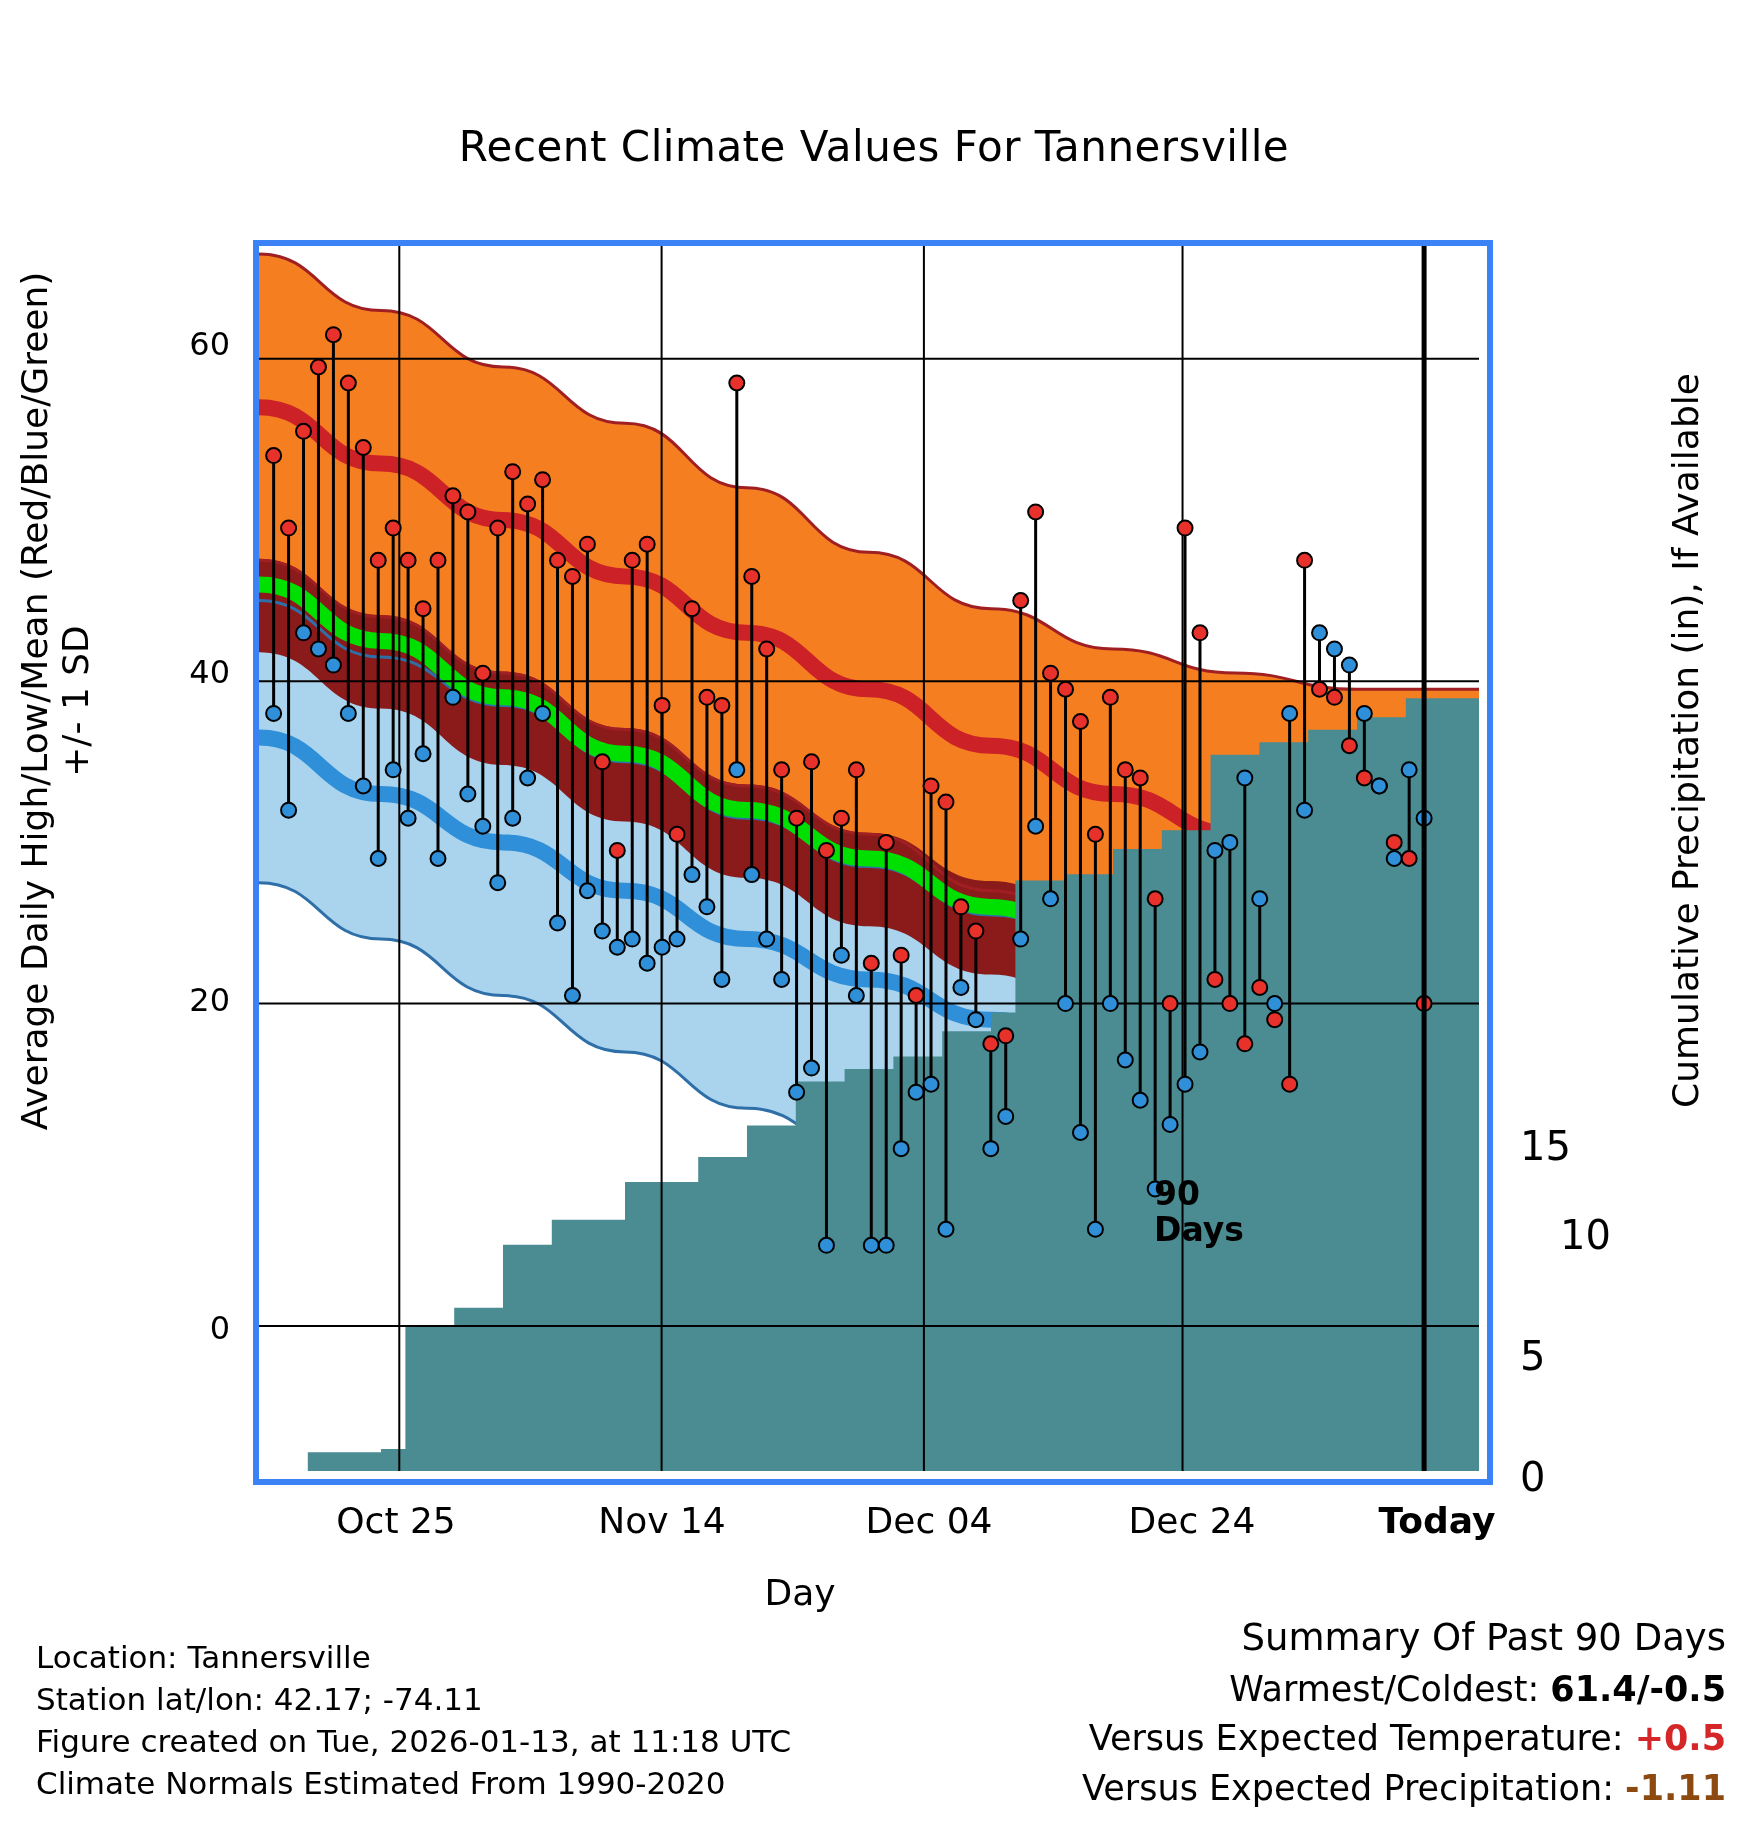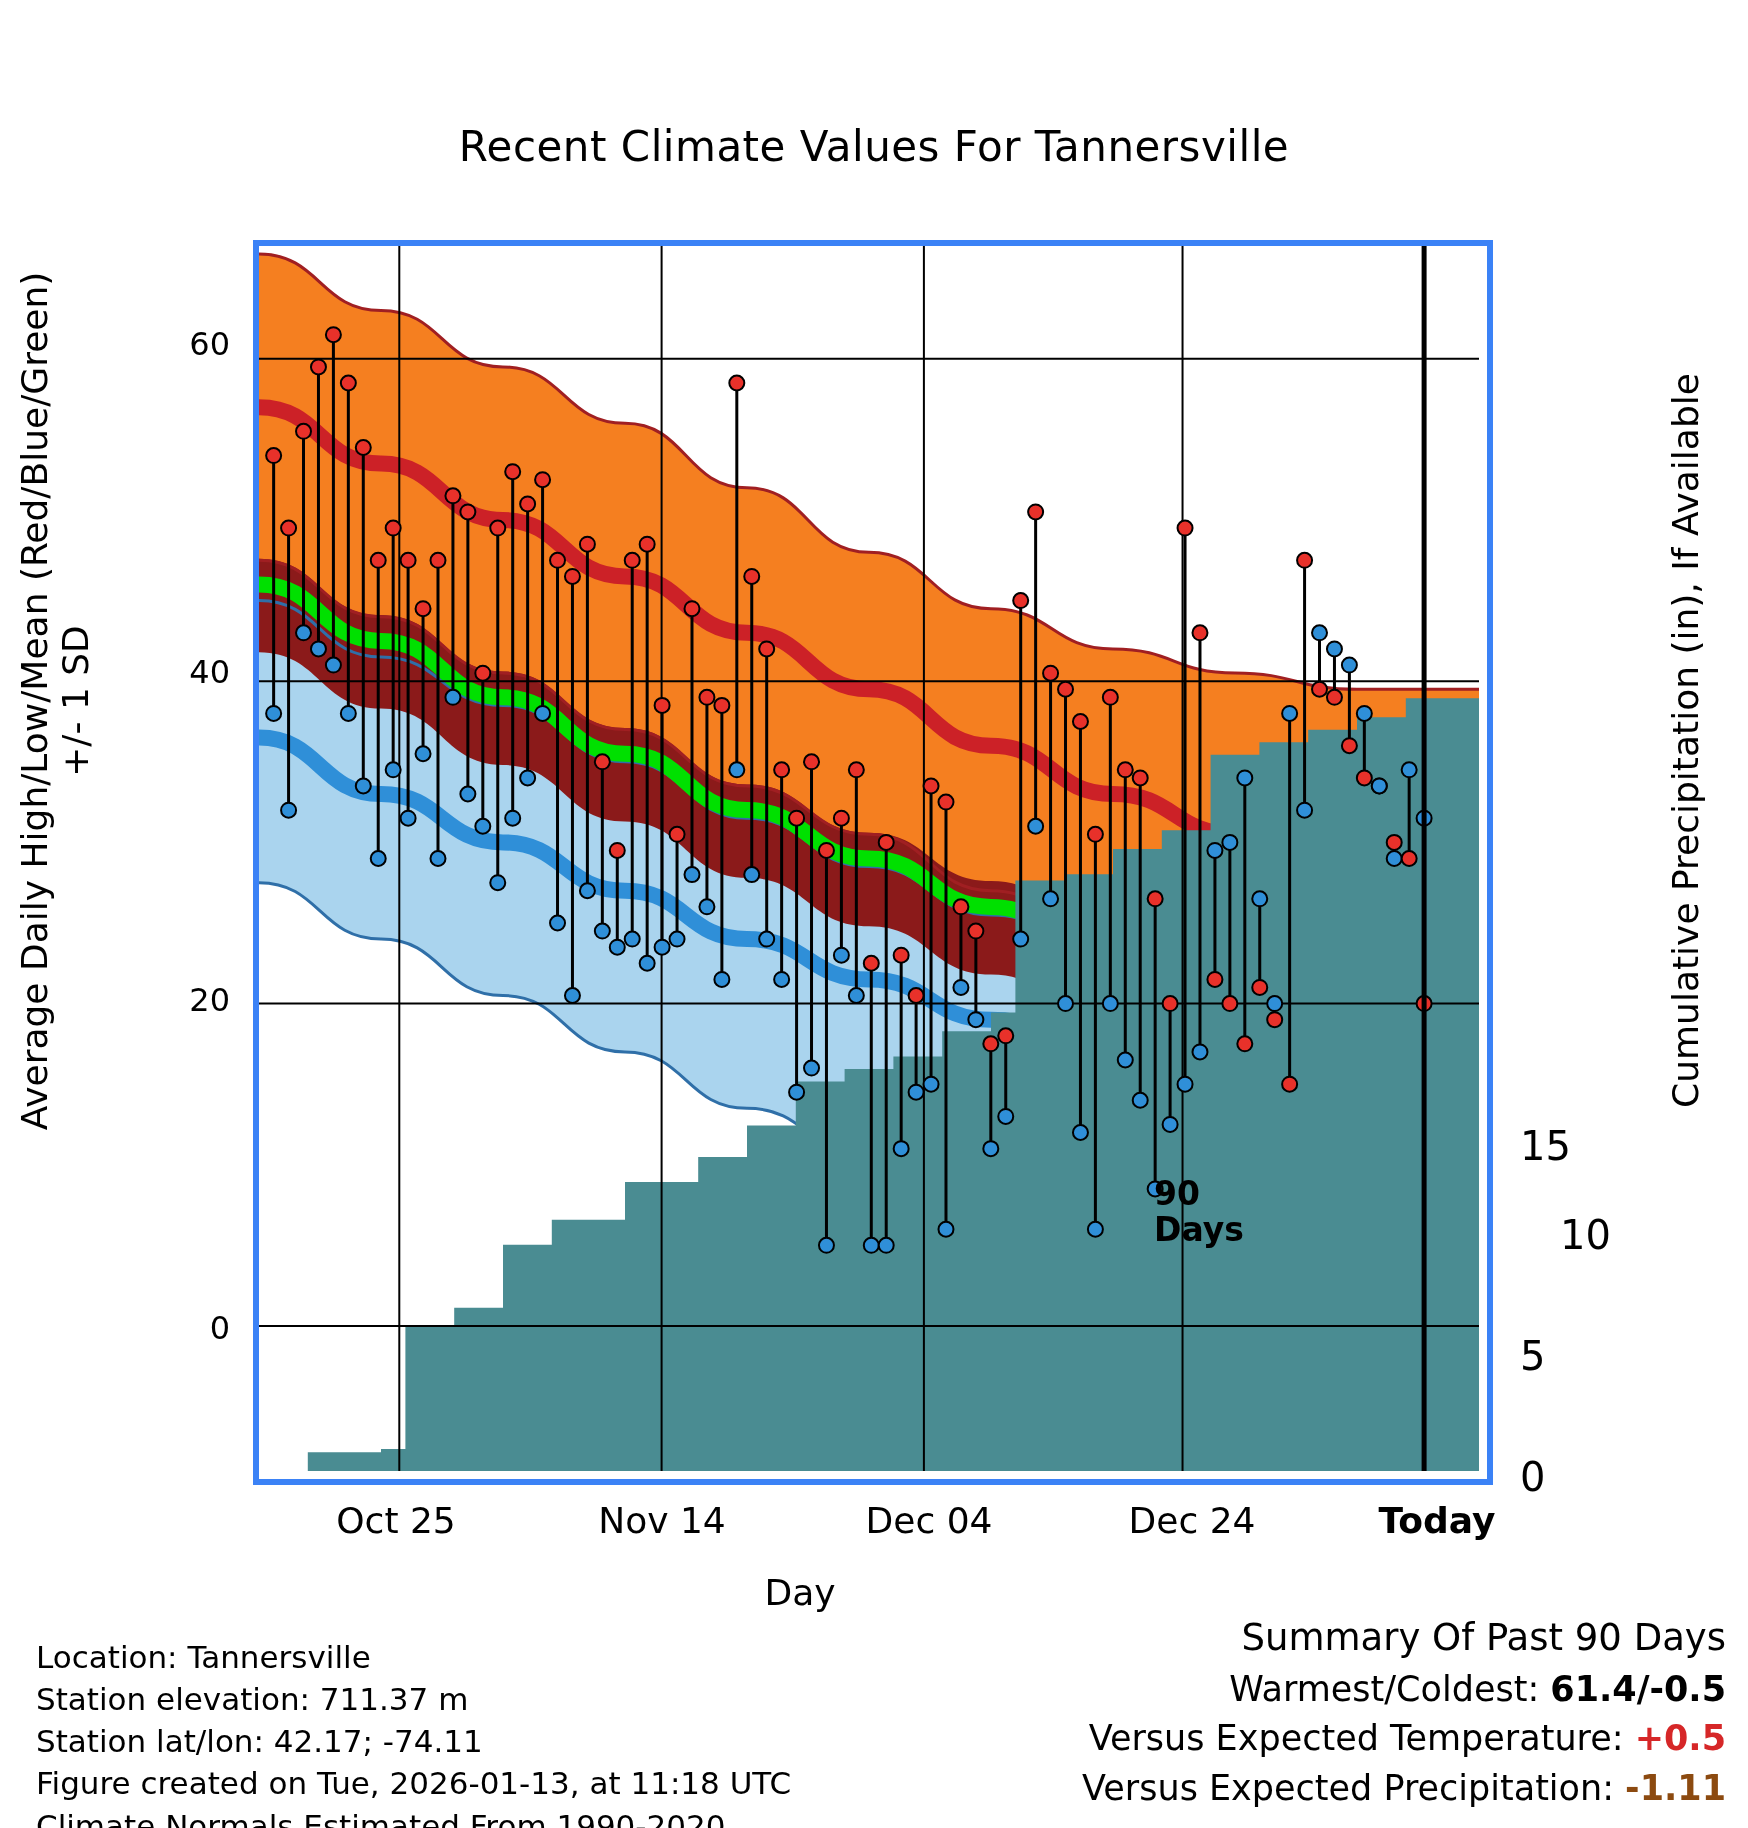--- a/index.html
+++ b/index.html
@@ -429,21 +429,20 @@
   <div class="xtick-labels">
     <span style="left:143px;">Oct 25</span>
     <span style="left:409px;">Nov 14</span>
     <span style="left:676px;">Dec 04</span>
     <span style="left:939px;">Dec 24</span>
     <span style="left:1184px; font-weight:bold;">Today</span>
   </div>
 
   <div class="footer-left">
     <div>Location: Tannersville</div>
-    <div>Station elevation: 711.37 m</div>
     <div>Station lat/lon: 42.17; -74.11</div>
     <div>Figure created on Tue, 2026-01-13, at 11:18 UTC</div>
     <div>Climate Normals Estimated From 1990-2020</div>
   </div>
 
   <div class="footer-right">
     <div class="row summary-head">Summary Of Past 90 Days</div>
     <div class="row">
       <span>Warmest/Coldest:</span>
       <span class="val-warm">61.4/-0.5</span>

